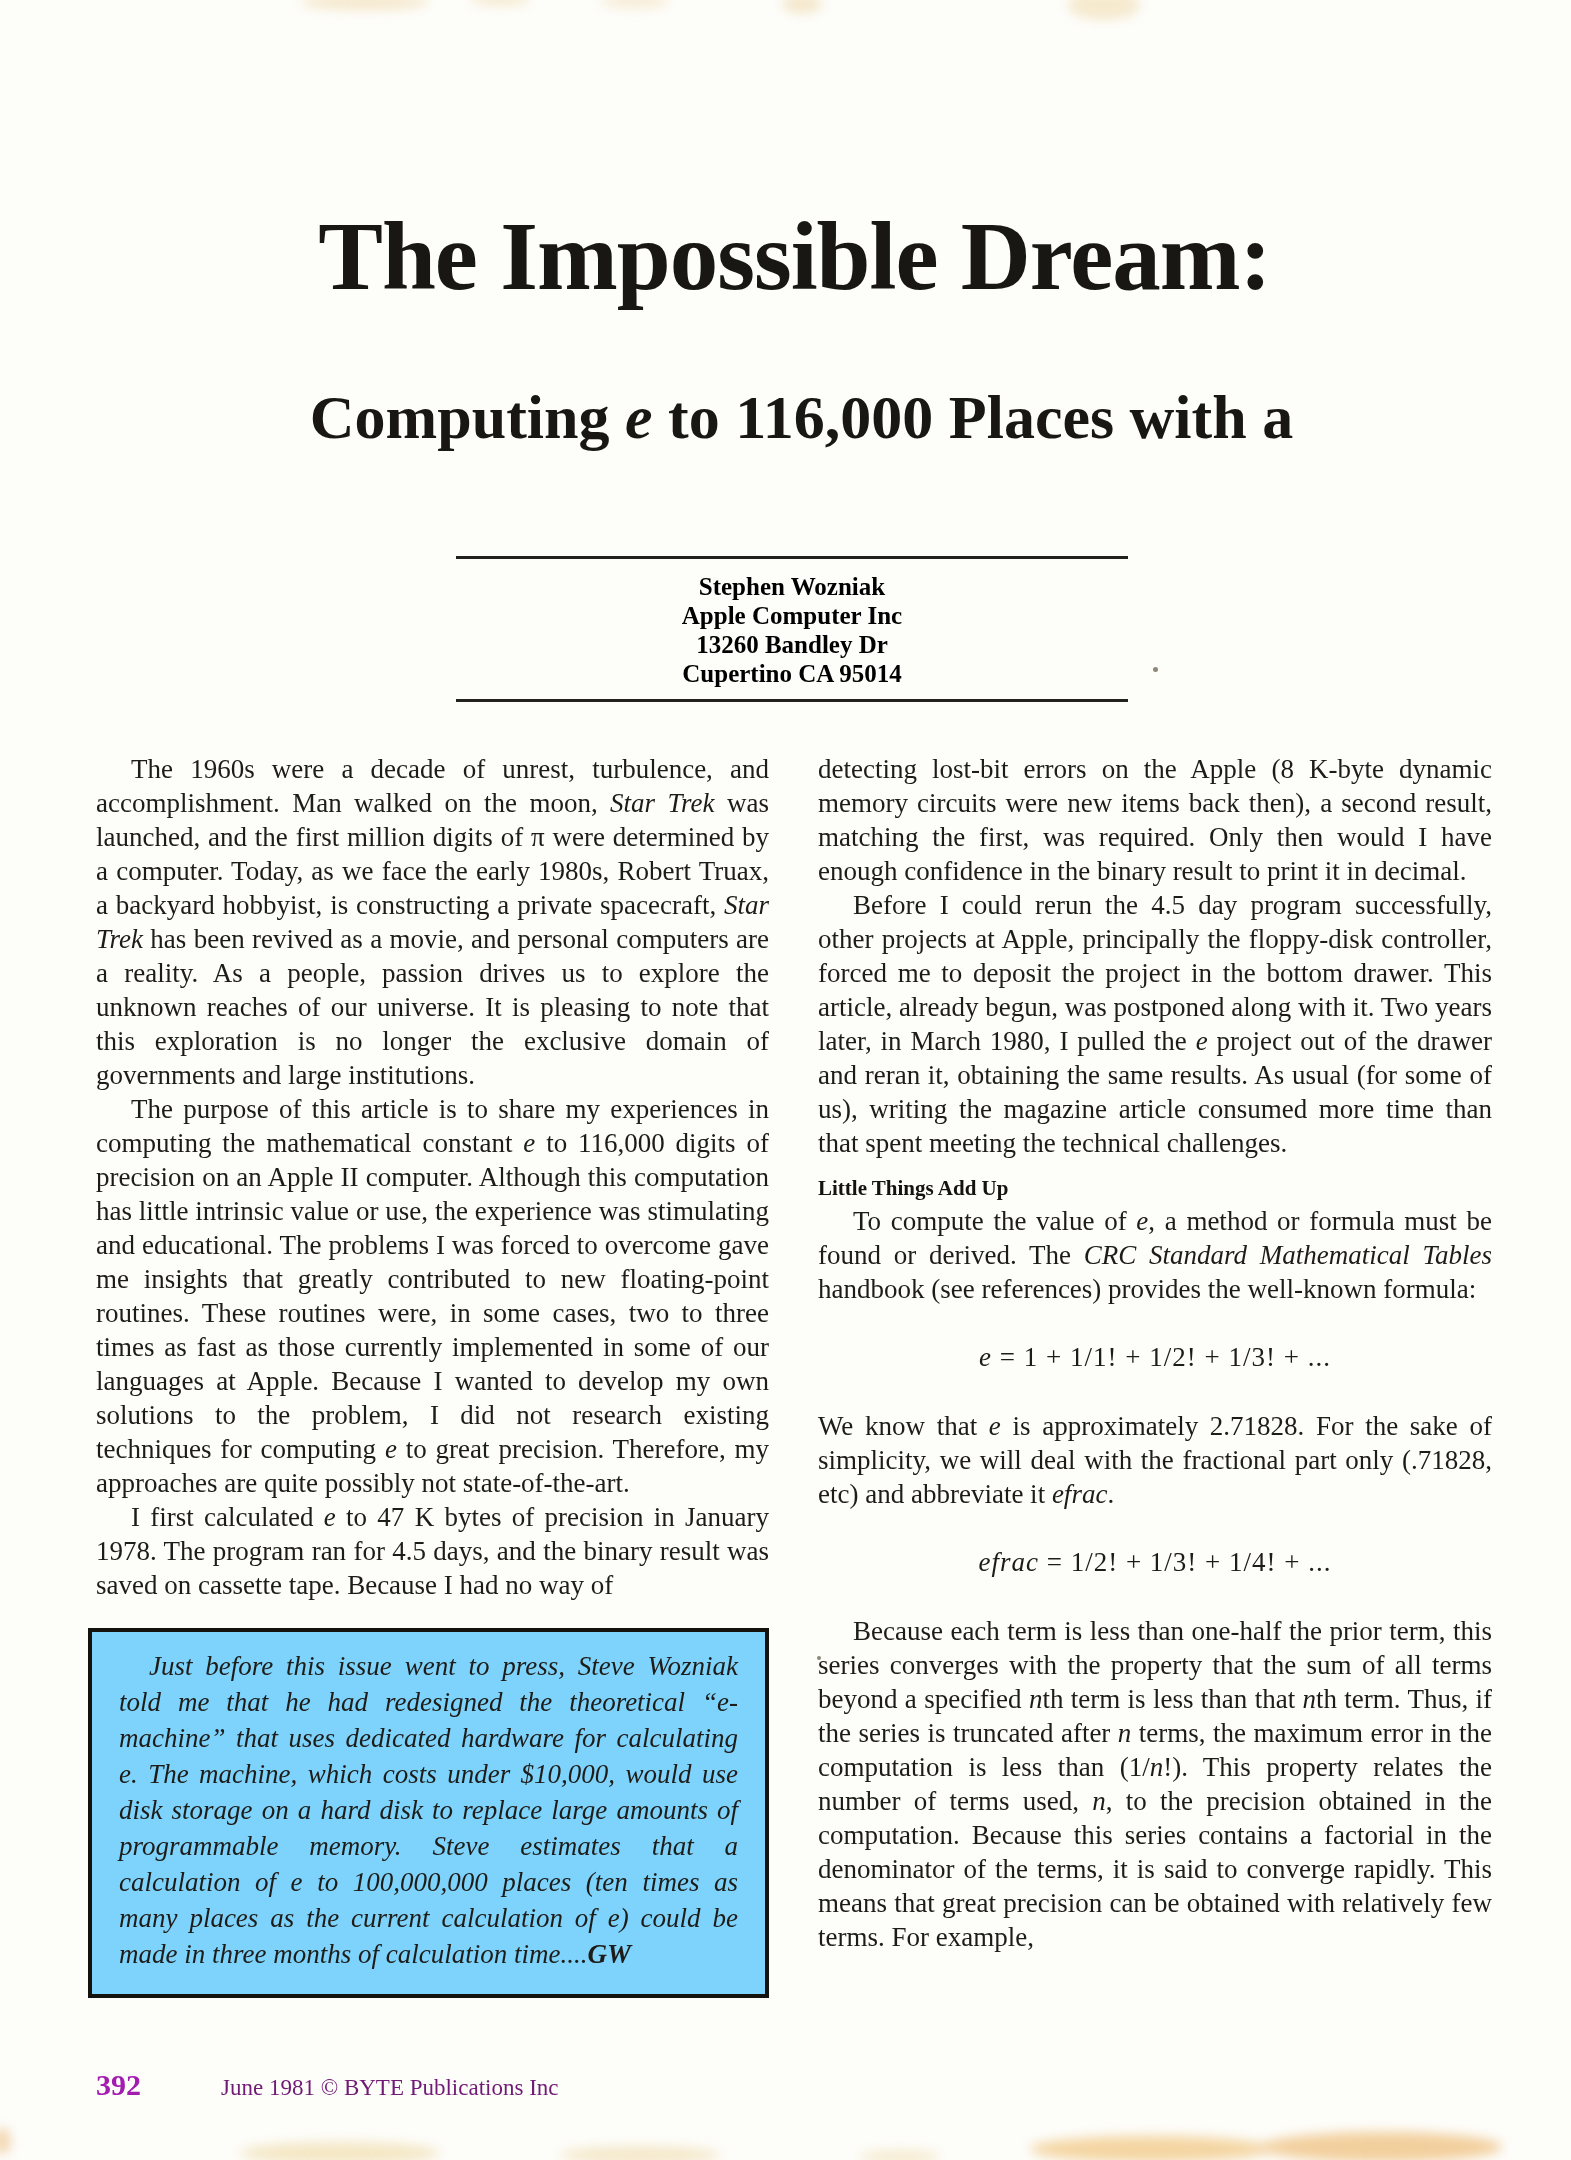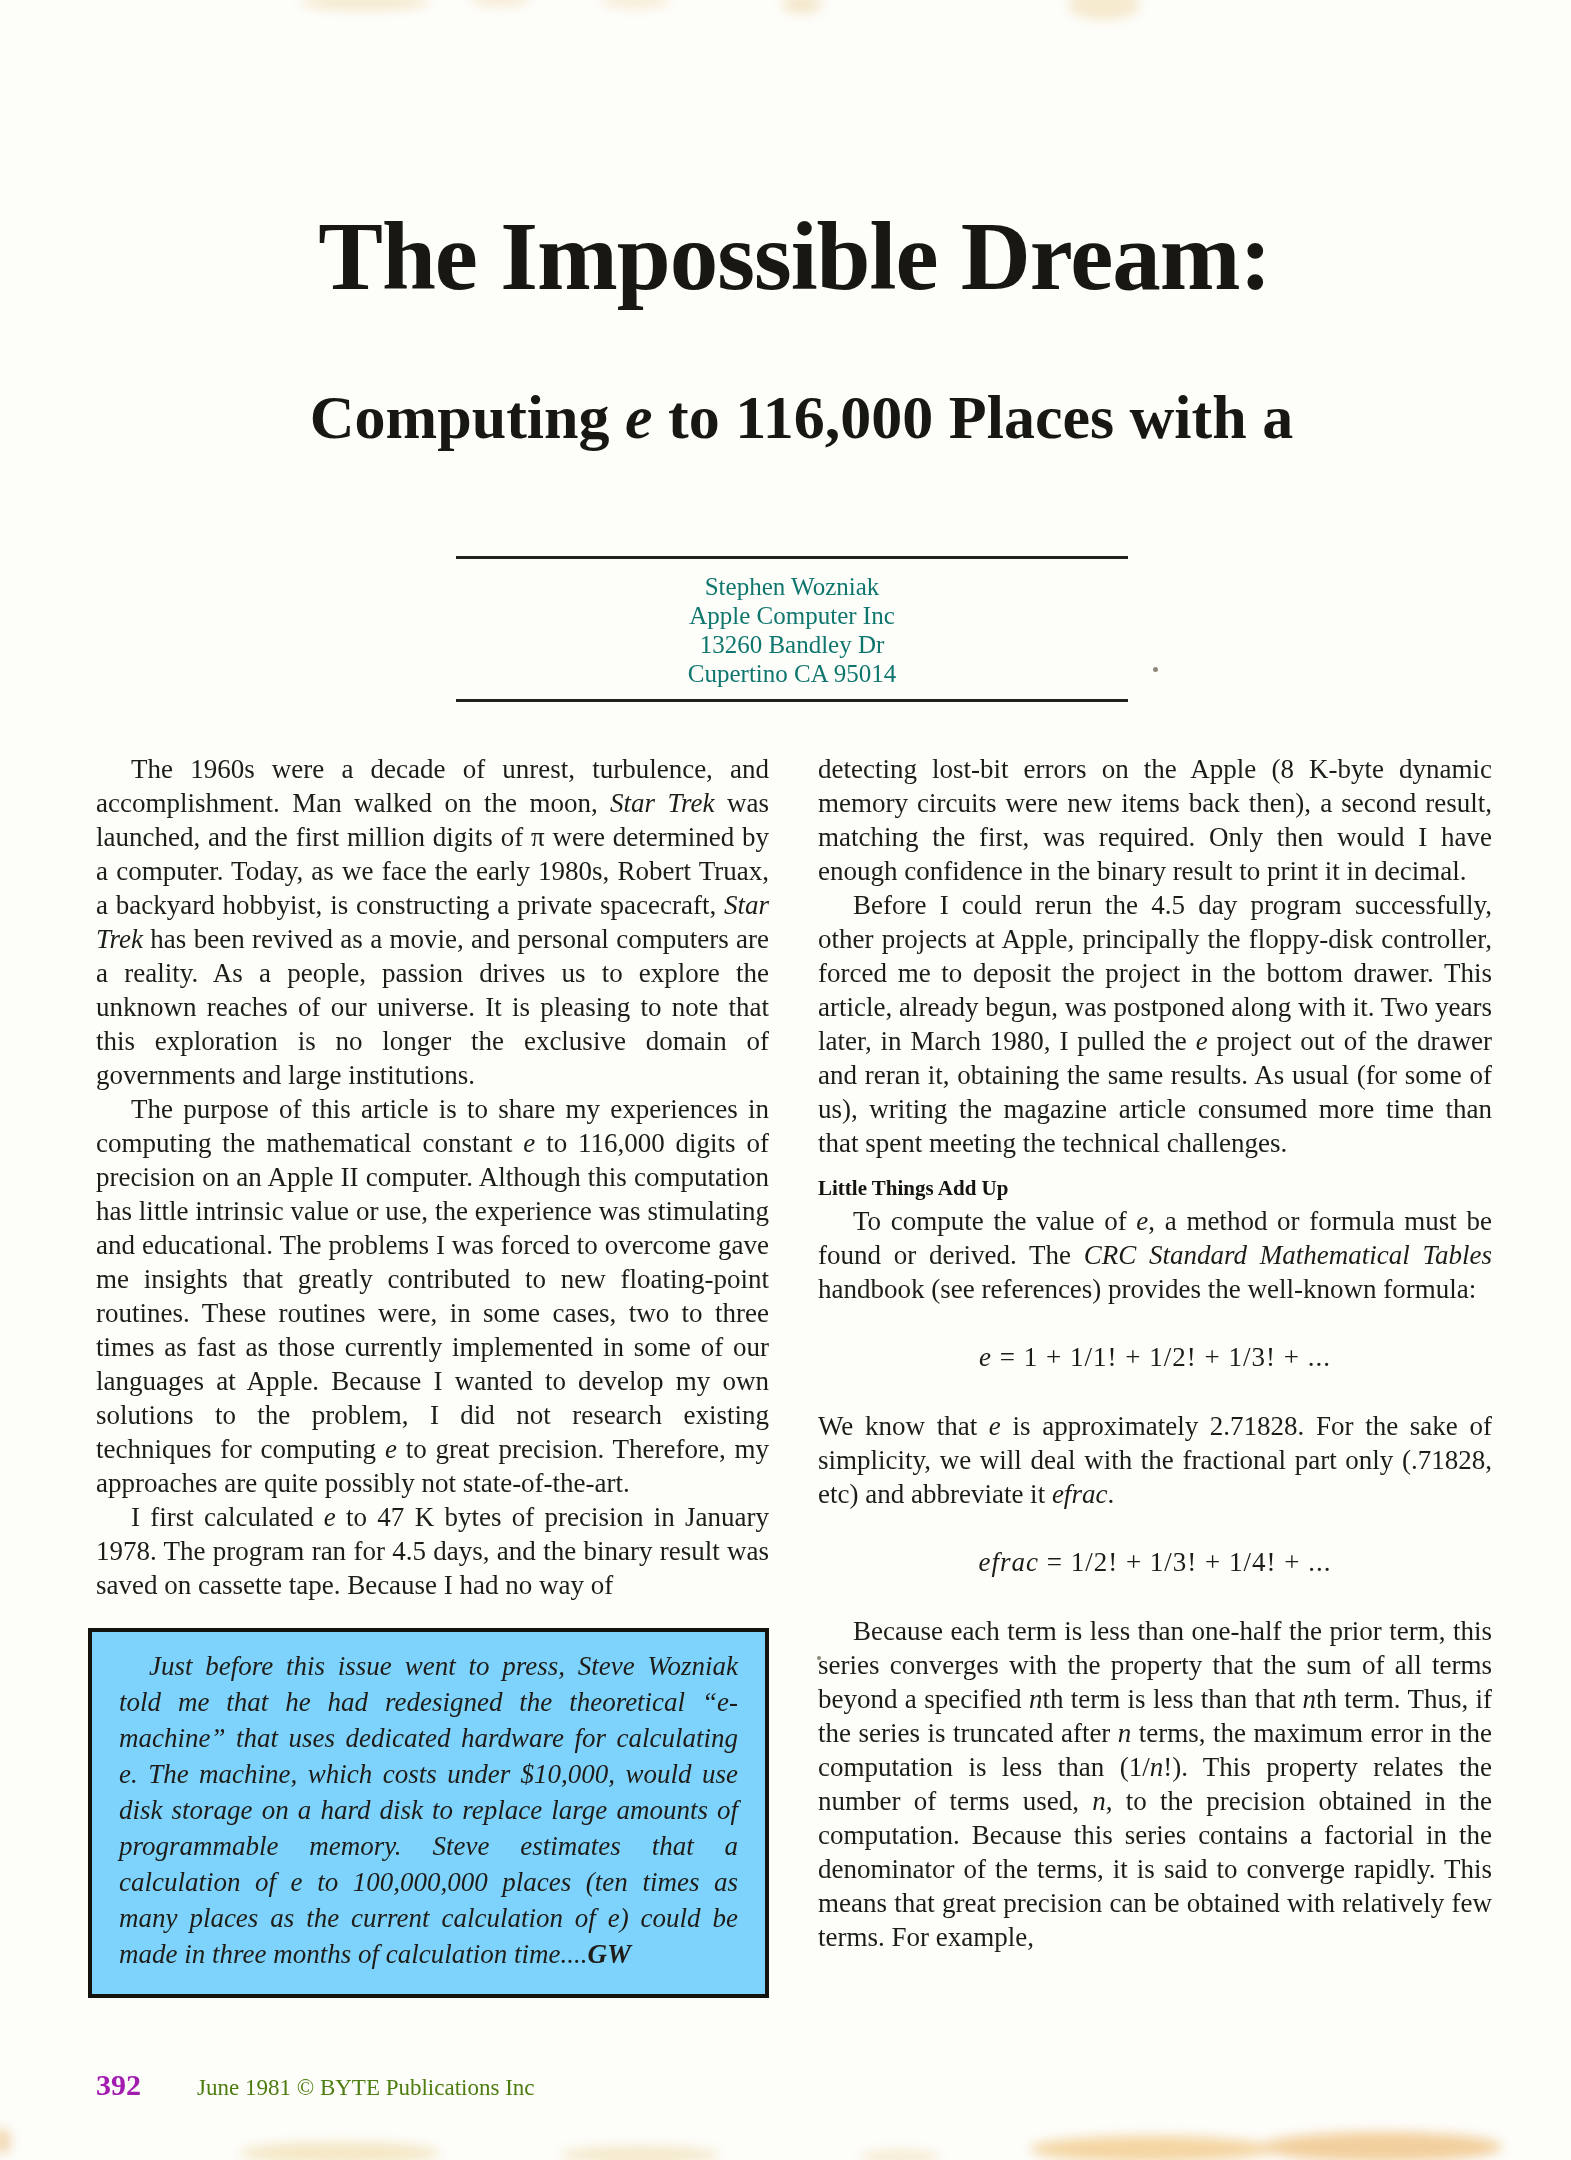--- a/index.html
+++ b/index.html
@@ -43,23 +43,23 @@
   .author-wrap {
     position: absolute;
     top: 556px; left: 456px;
     width: 672px;
     text-align: center;
   }
   .rule { border: 0; border-top: 3px solid #23211b; margin: 0; }
   .author-lines { padding: 13px 0 11px; }
   .author-line {
     font-size: 25px;
-    font-weight: 400;
+    font-weight: 700;
     line-height: 29px;
-    color: #0f766e;
+    color: #000000;
   }
 
   
   .col {
     position: absolute;
     top: 752px;
   }
   .col-left  { left: 96px;  width: 673px; }
   .col-right { left: 818px; width: 674px; }
   .col p {
@@ -101,21 +101,21 @@
   }
 
   
   .footer {
     position: absolute;
     left: 96px; top: 2068px;
     display: flex;
     align-items: baseline;
   }
   .page-num { font-size: 30px; font-weight: 700; color: #a21caf; }
-  .credit   { font-size: 23px; margin-left: 56px; color: #4d7c0f; }
+  .credit   { font-size: 23px; margin-left: 80px; color: #701a75; }
 
   
   .stain {
     position: absolute;
     border-radius: 50%;
     filter: blur(6px);
     pointer-events: none;
   }
   .st1 { left: 300px;  top: -6px;   width: 130px; height: 16px; background: rgba(232,196,120,.35); }
   .st2 { left: 470px;  top: -8px;   width: 60px;  height: 14px; background: rgba(232,196,120,.30); }

